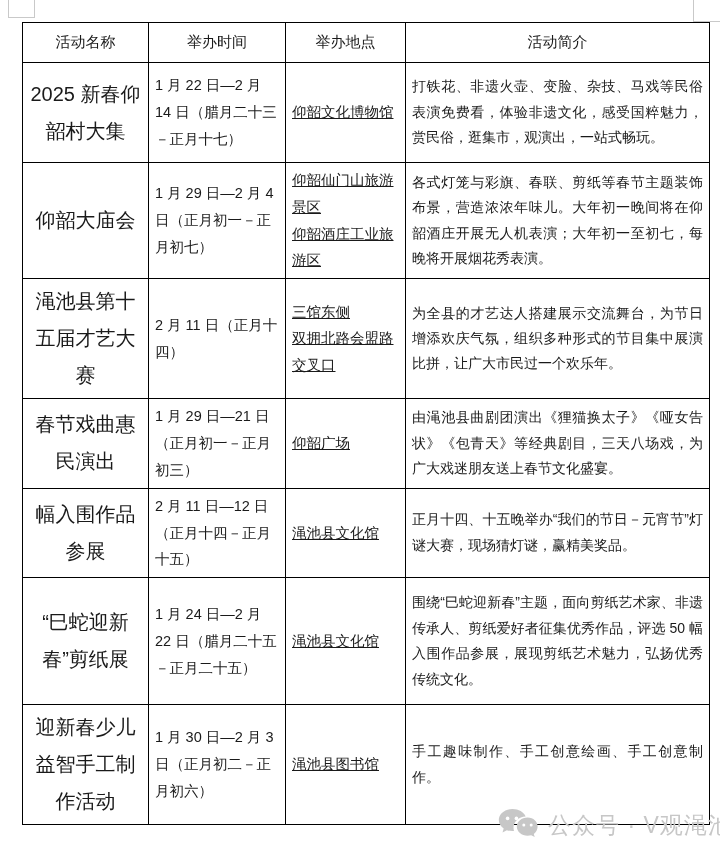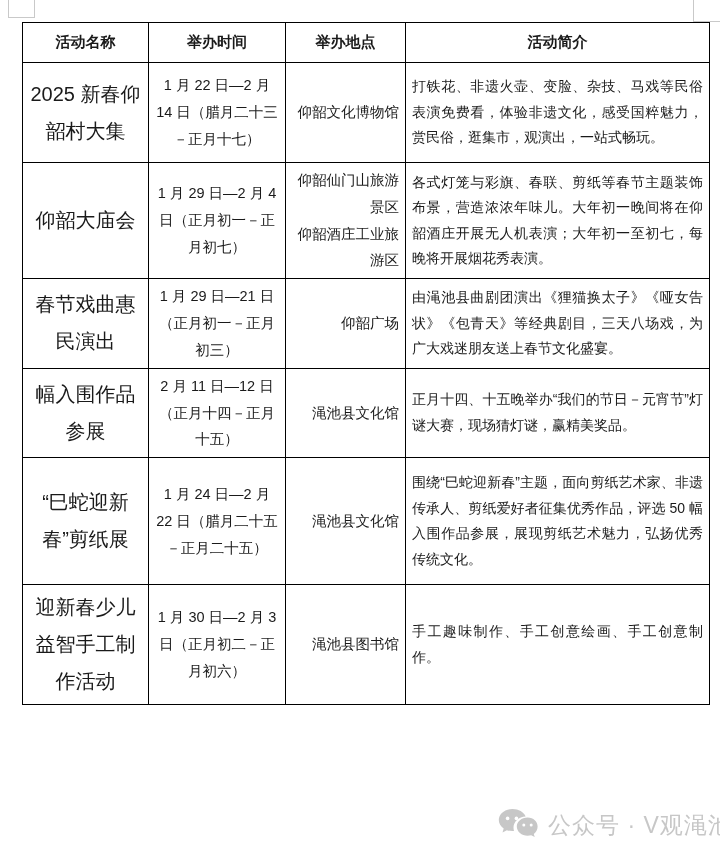--- a/index.html
+++ b/index.html
@@ -29,40 +29,39 @@
   }
   table.schedule th, table.schedule td {
     border: 1.5px solid #000000;
     vertical-align: middle;
     font-weight: 400;
   }
   table.schedule th {
     font-size: 15px;
     text-align: center;
     padding: 4px;
-    font-weight: bold;
   }
   td.col-name {
     font-size: 20px;
     line-height: 1.85;
     text-align: center;
     padding: 4px 3px;
   }
   td.col-time {
     font-size: 14.5px;
     line-height: 1.85;
-    text-align: center;
     padding: 4px 6px;
   }
   td.col-loc {
     font-size: 14.5px;
     line-height: 1.85;
-    text-align: right;
+    text-align: left;
     padding: 4px 6px;
     white-space: pre-line;
+    text-decoration: underline;
   }
   td.col-sum {
     font-size: 14px;
     line-height: 1.82;
     text-align: justify;
     padding: 5px 6px;
   }
   
   tr.hdr   { height: 40px; }
   tr.r0    { height: 100px; }
@@ -116,20 +115,27 @@
       <td class="col-loc">仰韶文化博物馆</td>
       <td class="col-sum">打铁花、非遗火壶、变脸、杂技、马戏等民俗表演免费看，体验非遗文化，感受国粹魅力，赏民俗，逛集市，观演出，一站式畅玩。</td>
     </tr>
     <tr class="r1">
       <td class="col-name">仰韶大庙会</td>
       <td class="col-time">1 月 29 日—2 月 4 日（正月初一－正月初七）</td>
       <td class="col-loc">仰韶仙门山旅游景区
 仰韶酒庄工业旅游区</td>
       <td class="col-sum">各式灯笼与彩旗、春联、剪纸等春节主题装饰布景，营造浓浓年味儿。大年初一晚间将在仰韶酒庄开展无人机表演；大年初一至初七，每晚将开展烟花秀表演。</td>
     </tr>
+    <tr class="r3">
+      <td class="col-name">渑池县第十五届才艺大赛</td>
+      <td class="col-time">2 月 11 日（正月十四）</td>
+      <td class="col-loc">三馆东侧
+双拥北路会盟路交叉口</td>
+      <td class="col-sum">为全县的才艺达人搭建展示交流舞台，为节日增添欢庆气氛，组织多种形式的节目集中展演比拼，让广大市民过一个欢乐年。</td>
+    </tr>
     <tr class="r4">
       <td class="col-name">春节戏曲惠民演出</td>
       <td class="col-time">1 月 29 日—21 日（正月初一－正月初三）</td>
       <td class="col-loc">仰韶广场</td>
       <td class="col-sum">由渑池县曲剧团演出《狸猫换太子》《哑女告状》《包青天》等经典剧目，三天八场戏，为广大戏迷朋友送上春节文化盛宴。</td>
     </tr>
     <tr class="r5">
       <td class="col-name">幅入围作品参展</td>
       <td class="col-time">2 月 11 日—12 日（正月十四－正月十五）</td>
       <td class="col-loc">渑池县文化馆</td>

